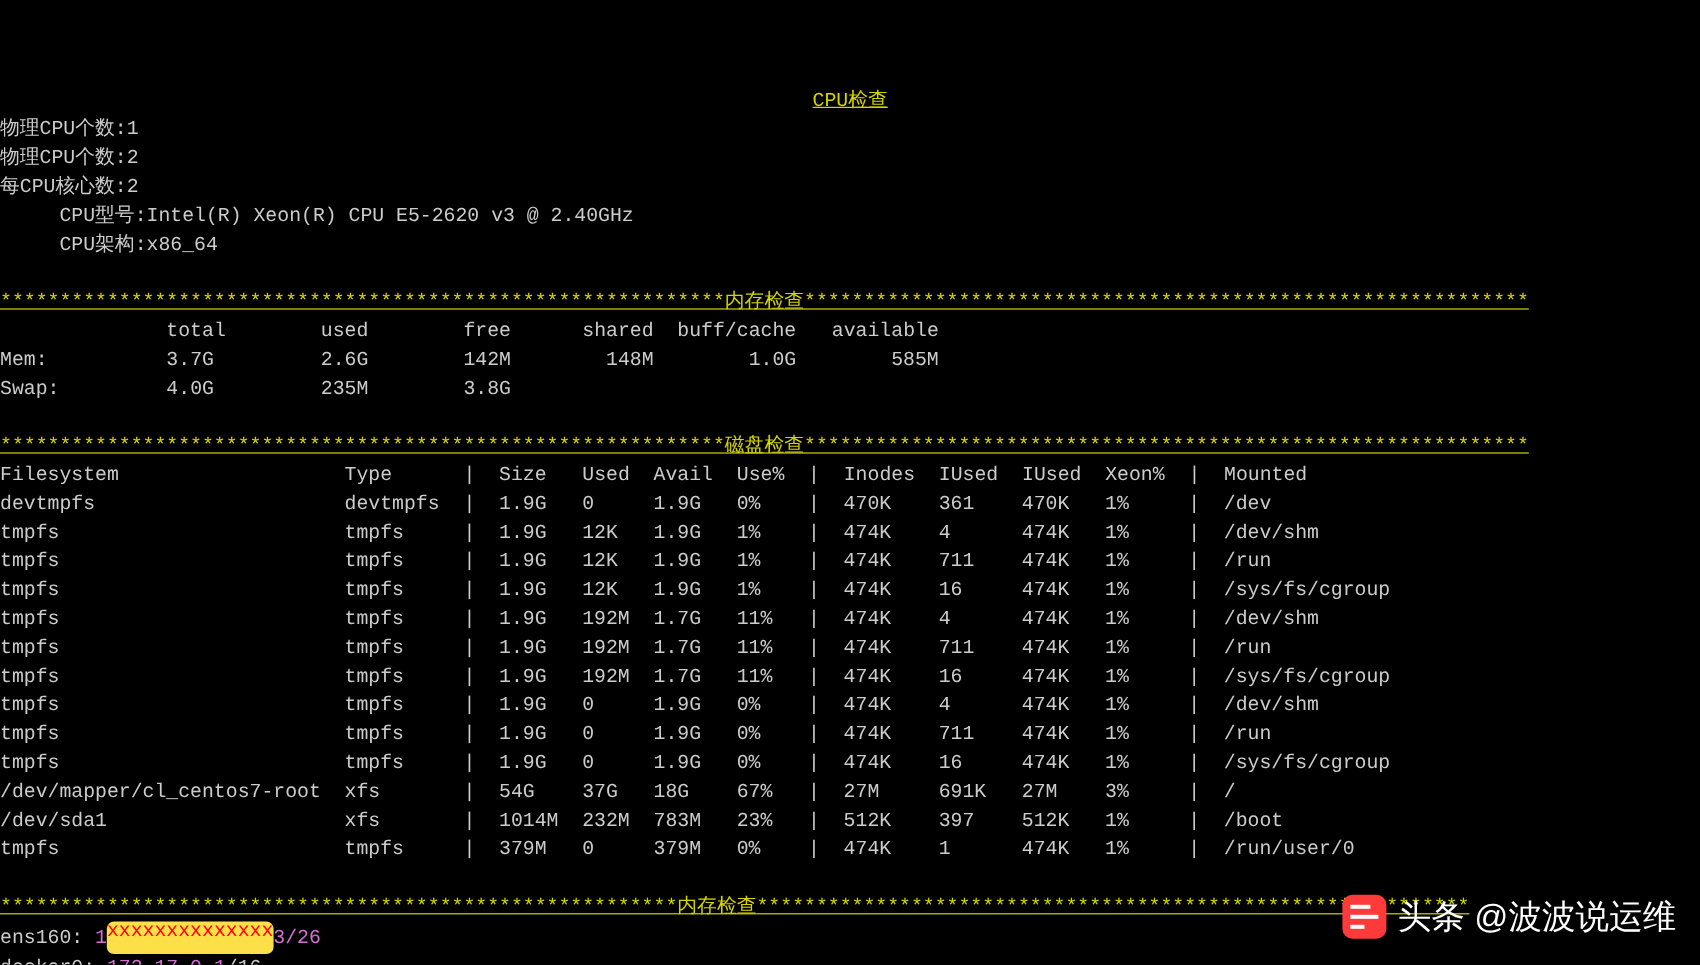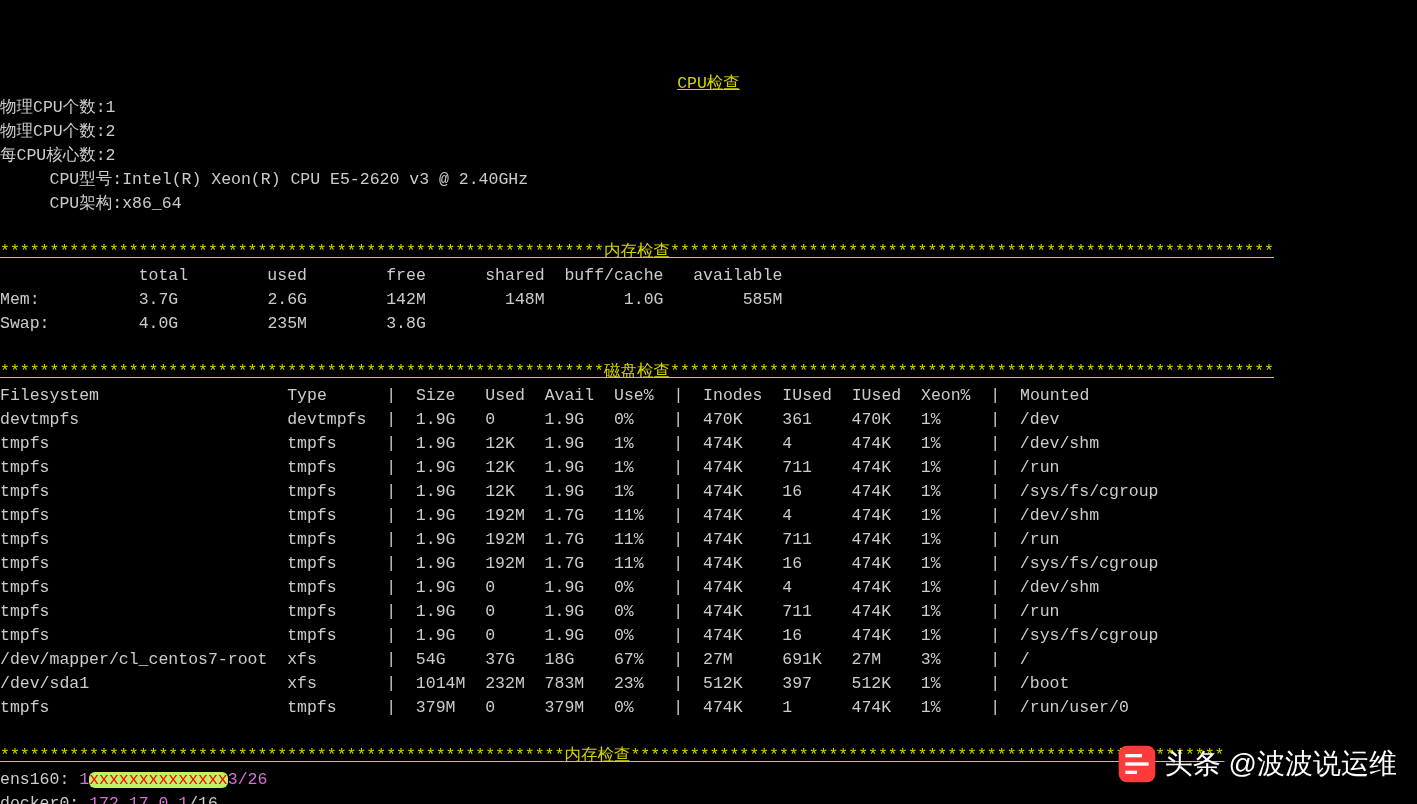--- a/index.html
+++ b/index.html
@@ -12,26 +12,26 @@
     padding: 0;
     white-space: pre;
     overflow: hidden;
     width: 1417px;
     height: 804px;
     position: relative;
   }
   .yellow { color: #d4d400; text-decoration: underline; }
   .magenta { color: #d670d6; }
   .redact {
-    background: #bef264;
+    background: #fde047;
     color: #ff0000;
     display: inline-block;
     border-radius: 6px;
     line-height: 16px;
-    height: 16px;
+    height: 27px;
     vertical-align: middle;
   }
   .wm {
     position: absolute;
     right: 20px;
     bottom: 20px;
     color: #ffffff;
     font-family: sans-serif;
     font-size: 28px;
     display: flex;

